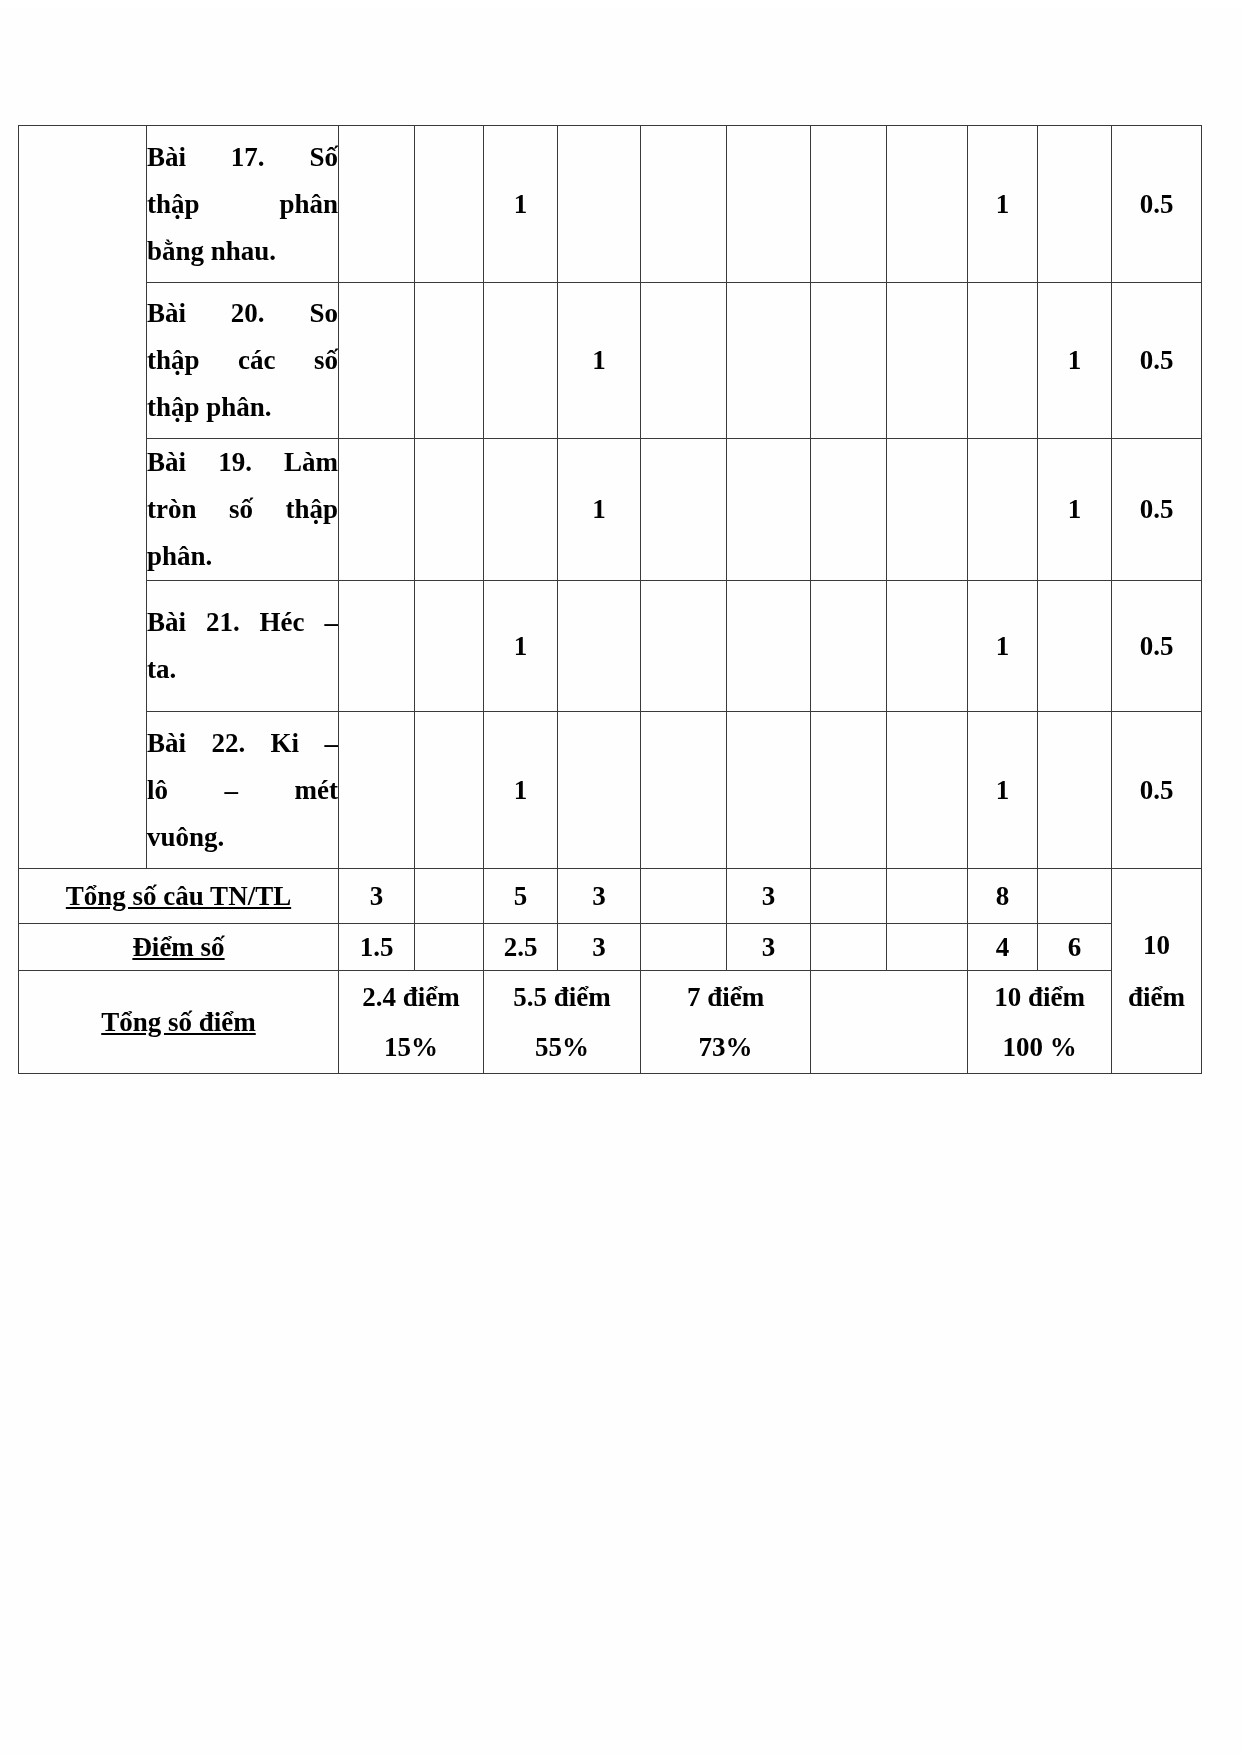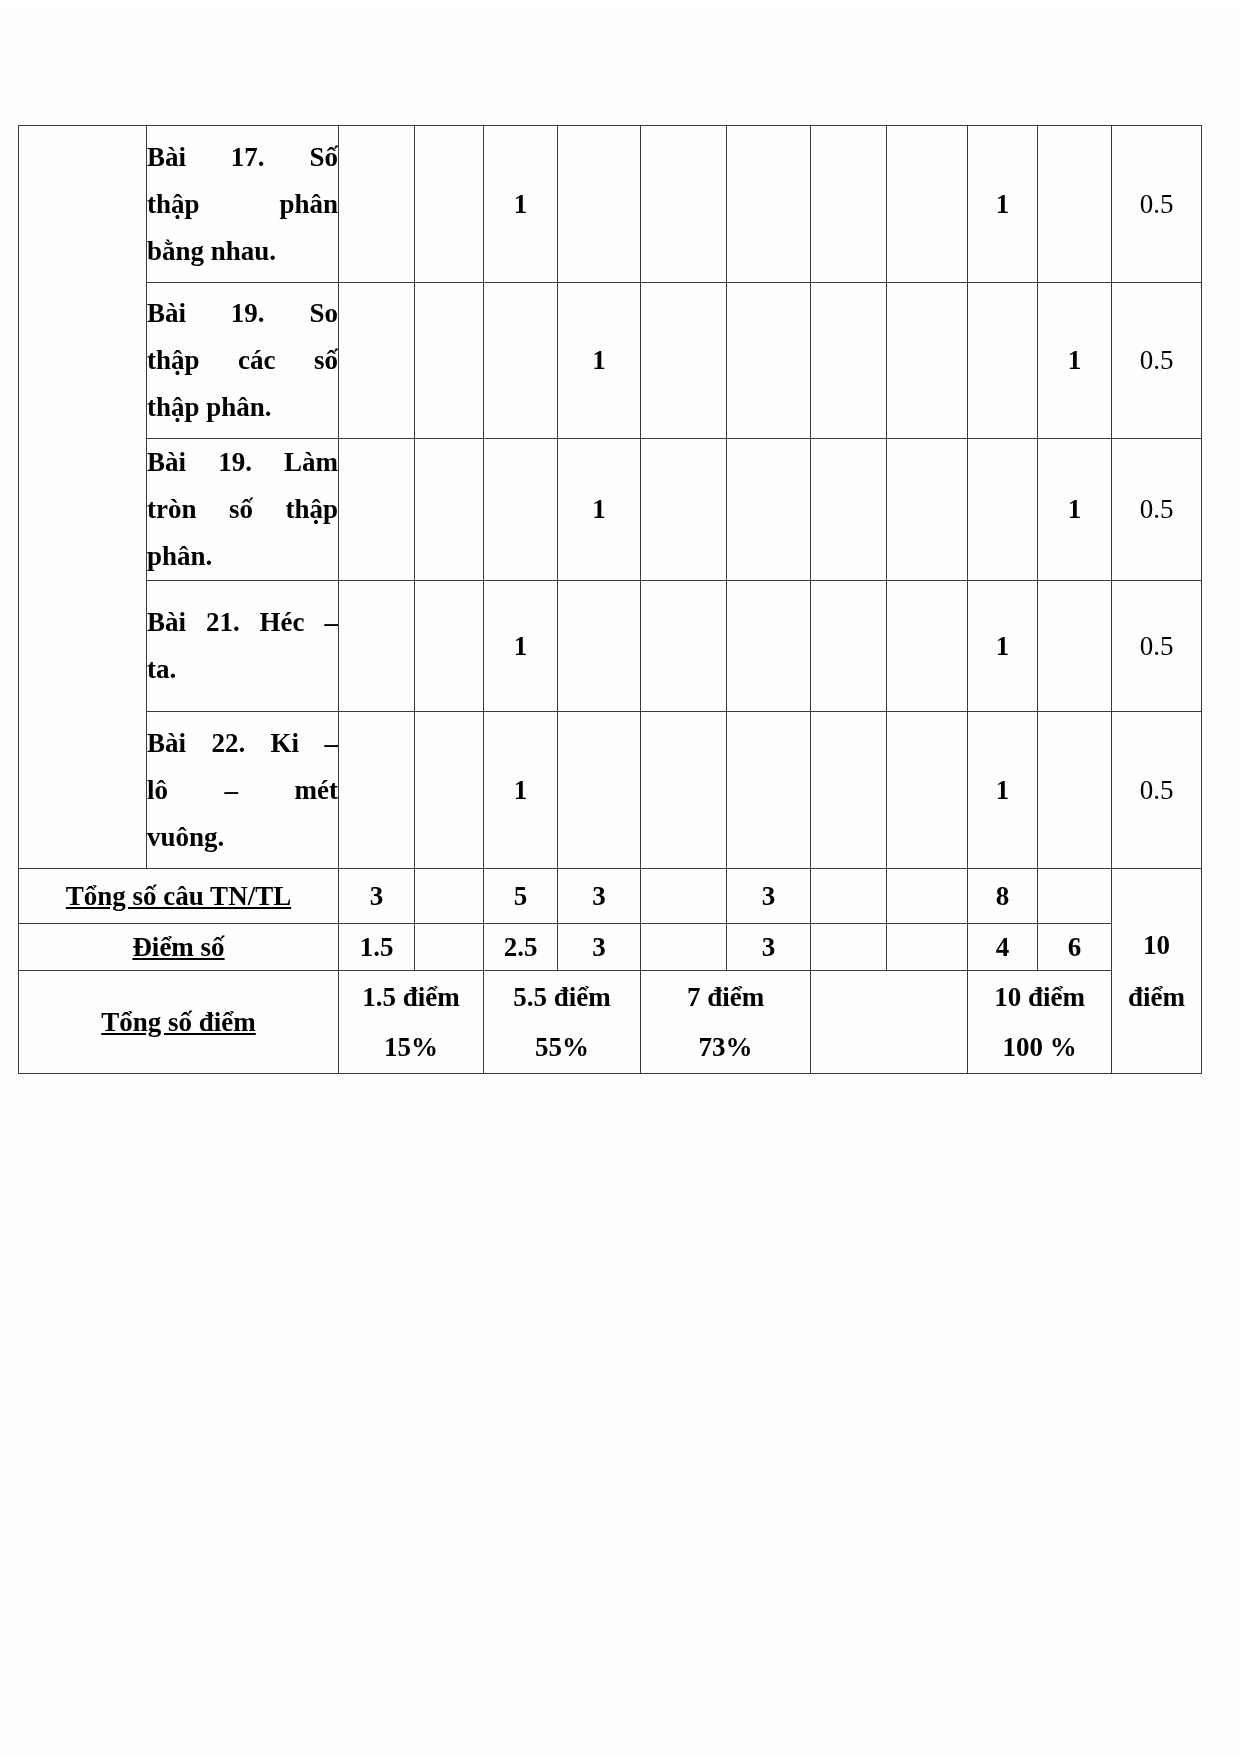--- a/index.html
+++ b/index.html
@@ -39,21 +39,21 @@
   }
   td.num{
     vertical-align:top;
     padding-top:2px;
     line-height:47px;
   }
   td.score{
     vertical-align:top;
     padding-top:2px;
     line-height:47px;
-    font-weight:normal;
+    font-weight:bold;
   }
   td.tlabel{text-align:center;vertical-align:middle;text-decoration:underline;}
   td.tnum{text-align:center;vertical-align:middle;}
   td.pair{vertical-align:middle;line-height:50px;}
   td.grand{vertical-align:middle;line-height:52px;}
 </style>
 </head>
 <body>
 
 <div class="page">
@@ -90,21 +90,21 @@
       <td class="num"></td>
       <td class="num"></td>
       <td class="num"></td>
       <td class="num">1</td>
       <td class="num"></td>
       <td class="score">0.5</td>
     </tr>
 
     <tr style="height:156px">
       <td class="lesson">
-        <div class="ln">Bài 19. So</div>
+        <div class="ln">Bài 20. So</div>
         <div class="ln">thập các số</div>
         <div class="ln">thập phân.</div>
       </td>
       <td class="num"></td>
       <td class="num"></td>
       <td class="num"></td>
       <td class="num">1</td>
       <td class="num"></td>
       <td class="num"></td>
       <td class="num"></td>
@@ -198,21 +198,21 @@
       <td class="tnum">3</td>
       <td class="tnum"></td>
       <td class="tnum"></td>
       <td class="tnum">4</td>
       <td class="tnum">6</td>
     </tr>
 
     <tr style="height:103px">
       <td colspan="2" class="tlabel">Tổng số điểm</td>
       <td colspan="2" class="pair">
-        <div>1.5 điểm</div>
+        <div>2.4 điểm</div>
         <div>15%</div>
       </td>
       <td colspan="2" class="pair">
         <div>5.5 điểm</div>
         <div>55%</div>
       </td>
       <td colspan="2" class="pair">
         <div>7 điểm</div>
         <div>73%</div>
       </td>

